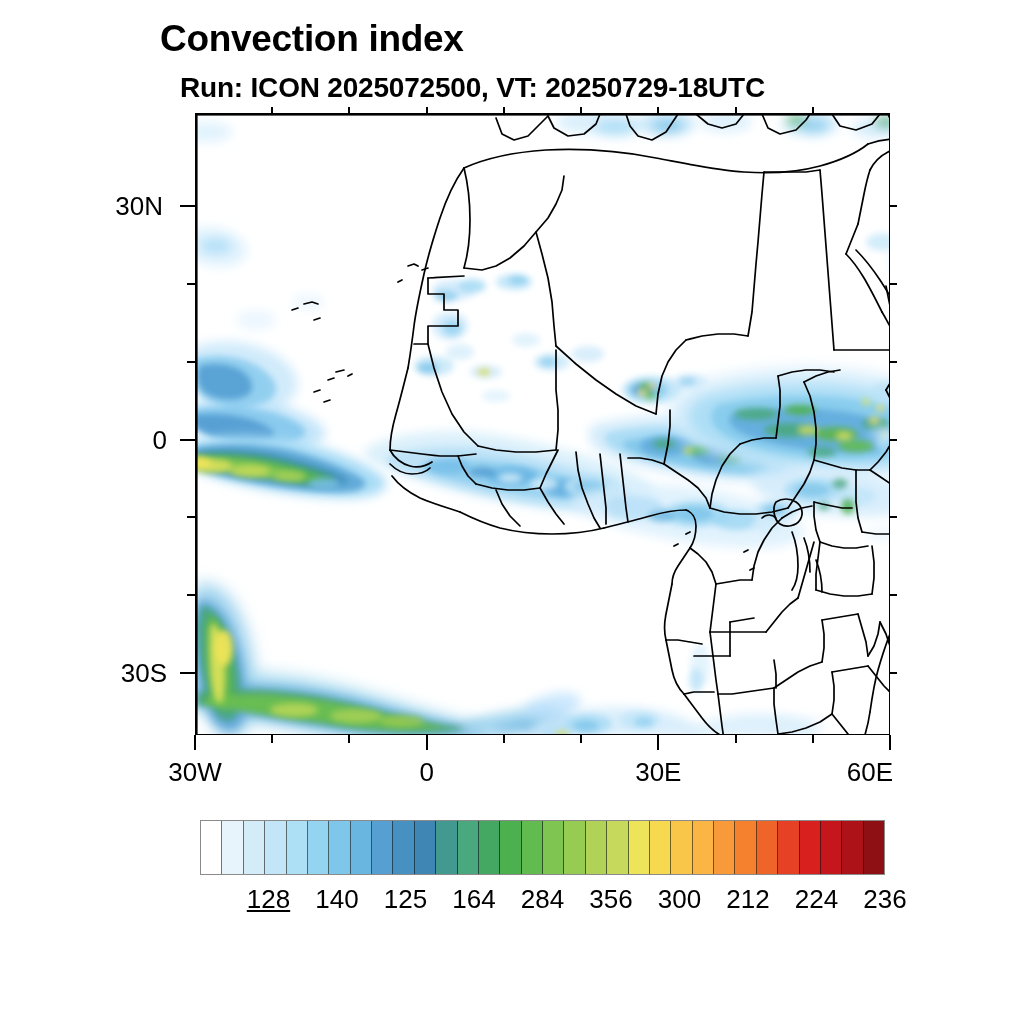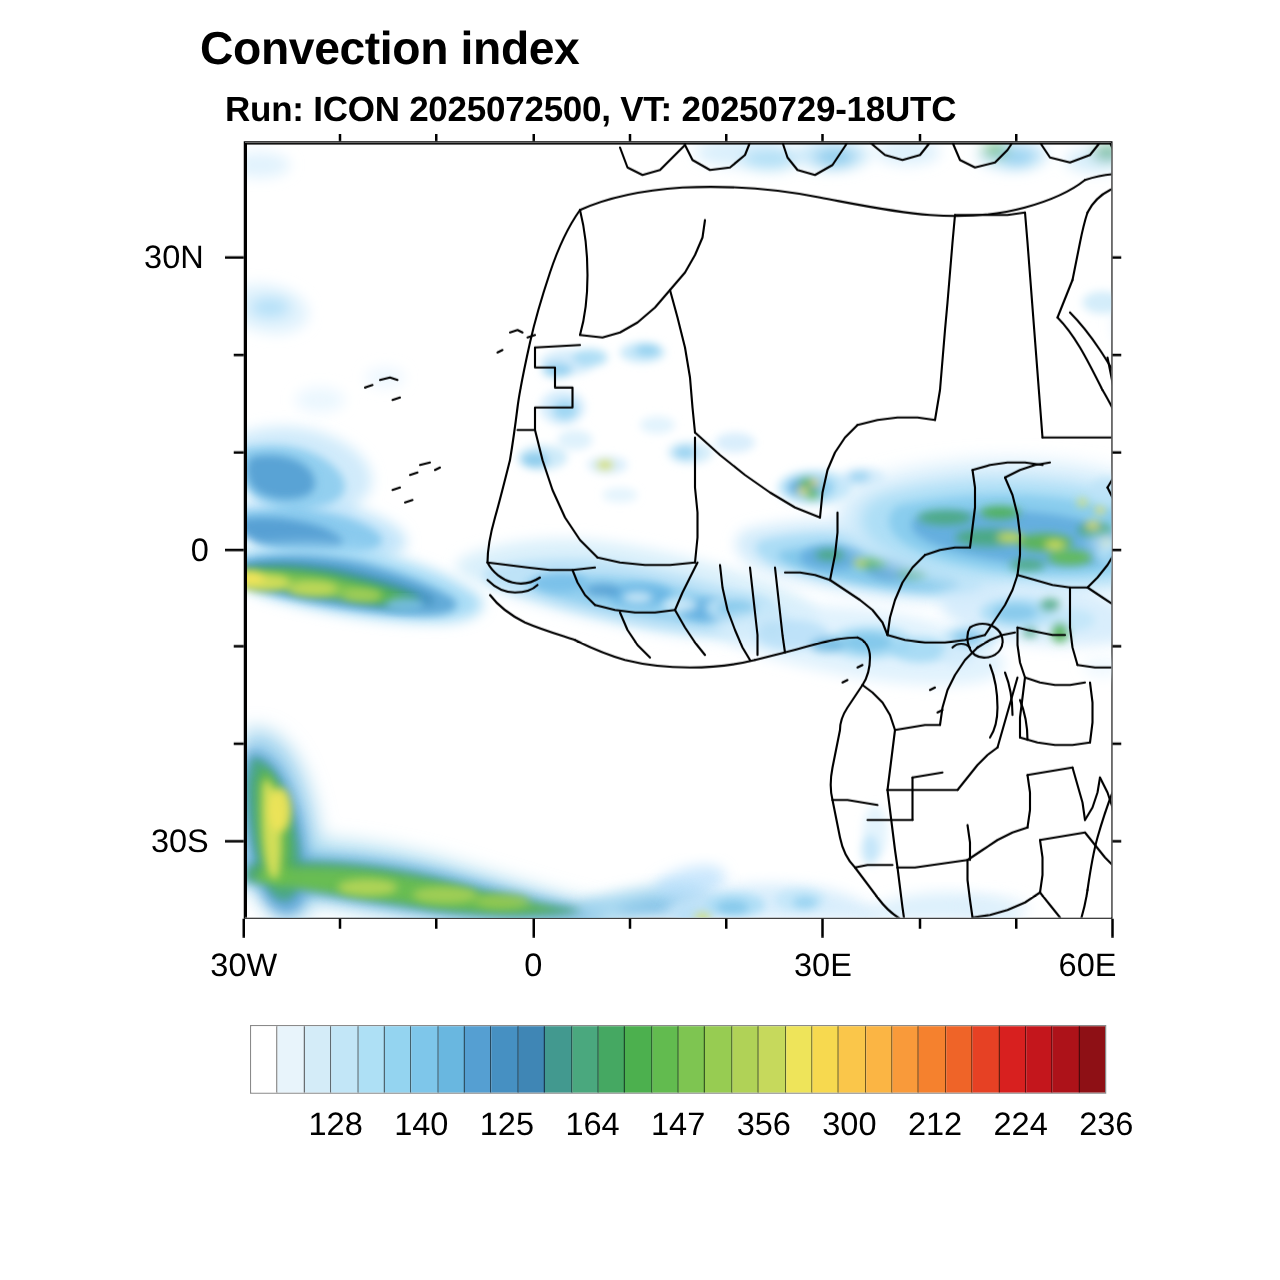--- a/index.html
+++ b/index.html
@@ -645,25 +645,25 @@
       <div class="cell" style="background: rgb(249, 154, 58);"></div>
       <div class="cell" style="background: rgb(245, 129, 46);"></div>
       <div class="cell" style="background: rgb(239, 100, 40);"></div>
       <div class="cell" style="background: rgb(230, 65, 36);"></div>
       <div class="cell" style="background: rgb(216, 32, 31);"></div>
       <div class="cell" style="background: rgb(196, 22, 28);"></div>
       <div class="cell" style="background: rgb(173, 18, 25);"></div>
       <div class="cell" style="background: rgb(142, 16, 21);"></div>
     </div>
   <div id="cbar-labels">
-      <div class="clab" style="left: 268.5px; top: 884px;">128</div>
+      <div class="clab" style="left: 268.5px; top: 884px; text-decoration: underline;">128</div>
       <div class="clab" style="left: 337px; top: 884px;">140</div>
       <div class="clab" style="left: 405.5px; top: 884px;">125</div>
       <div class="clab" style="left: 474px; top: 884px;">164</div>
-      <div class="clab" style="left: 542.5px; top: 884px;">147</div>
+      <div class="clab" style="left: 542.5px; top: 884px;">284</div>
       <div class="clab" style="left: 611px; top: 884px;">356</div>
       <div class="clab" style="left: 679.5px; top: 884px;">300</div>
       <div class="clab" style="left: 748px; top: 884px; text-align: center;">212</div>
       <div class="clab" style="left: 816.5px; top: 884px;">224</div>
       <div class="clab" style="left: 885px; top: 884px; text-align: center;">236</div>
     </div>
 
 </div>
 
 </body></html>

